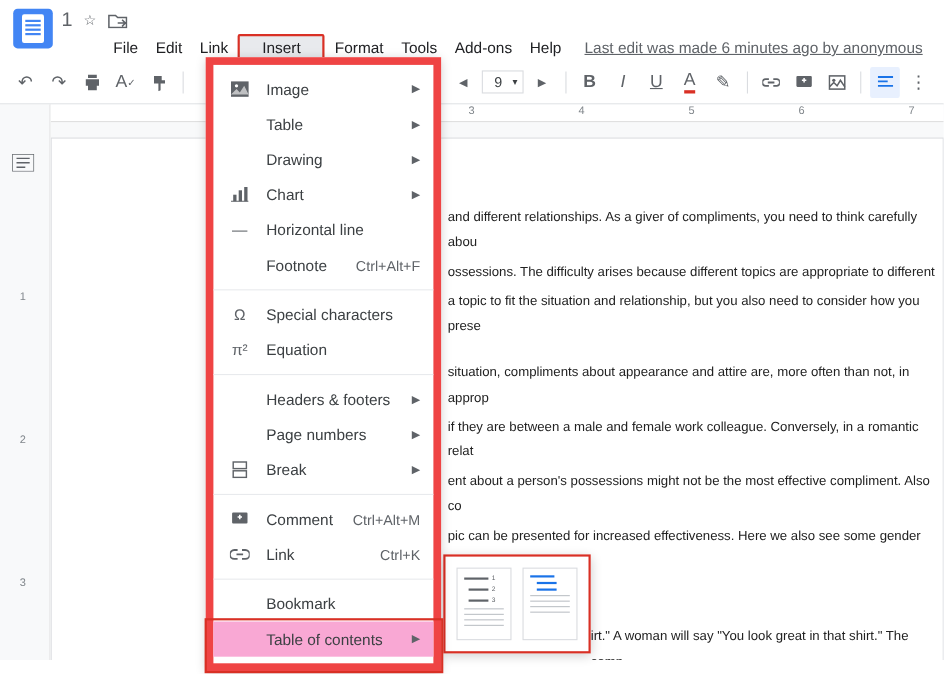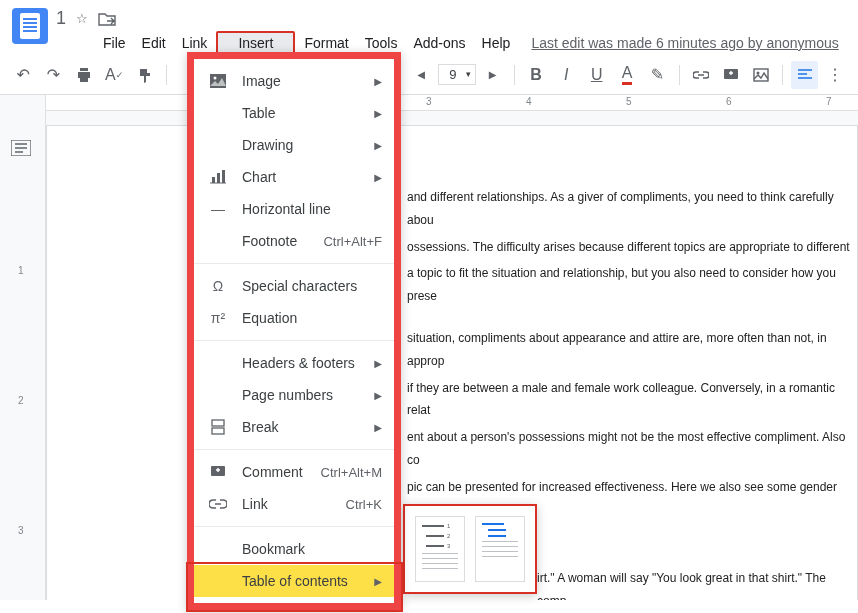--- a/index.html
+++ b/index.html
@@ -39,21 +39,21 @@
 .page p { color: #222; font-size: 12px; line-height: 1.9; margin-bottom: 4px; }
 
 
 .dropdown { position: absolute; left: 187px; top: 52px; width: 214px; background: #fff; box-shadow: 0 2px 10px rgba(0,0,0,0.2); border: 7px solid #ef4444; z-index: 100; padding: 6px 0; font-size: 14px; }
 .dd-item { display: flex; align-items: center; padding: 6px 12px 6px 14px; cursor: pointer; color: #3c4043; position: relative; min-height: 32px; }
 .dd-icon { width: 20px; margin-right: 14px; display: flex; align-items: center; justify-content: center; color: #5f6368; }
 .dd-label { flex: 1; }
 .dd-arrow { font-size: 10px; color: #5f6368; }
 .dd-shortcut { color: #5f6368; font-size: 13px; }
 .dd-sep { height: 1px; background: #e8eaed; margin: 6px 0; }
-.dd-item.highlighted { background: #fde047; }
+.dd-item.highlighted { background: #f9a8d4; }
 .dropdown-outer-highlight { position: absolute; border: 2px solid #d93025; left: 186px; top: 562px; width: 217px; height: 50px; z-index: 101; pointer-events: none; }
 
 
 .toc-submenu { position: absolute; left: 403px; top: 504px; background: #fff; box-shadow: 0 2px 10px rgba(0,0,0,0.2); border: 2px solid #d93025; z-index: 99; padding: 10px; display: flex; gap: 10px; }
 .toc-option { width: 50px; height: 66px; border: 1px solid #dadce0; background: #fff; padding: 6px; cursor: pointer; display: flex; flex-direction: column; gap: 4px; }
 .toc-line { height: 2px; background: #5f6368; }
 .toc-line.short { width: 60%; }
 .toc-line.blue { background: #1a73e8; }
 .toc-line.light { background: #bdc1c6; height: 1px; }
 .toc-num-row { display: flex; gap: 3px; align-items: center;}

